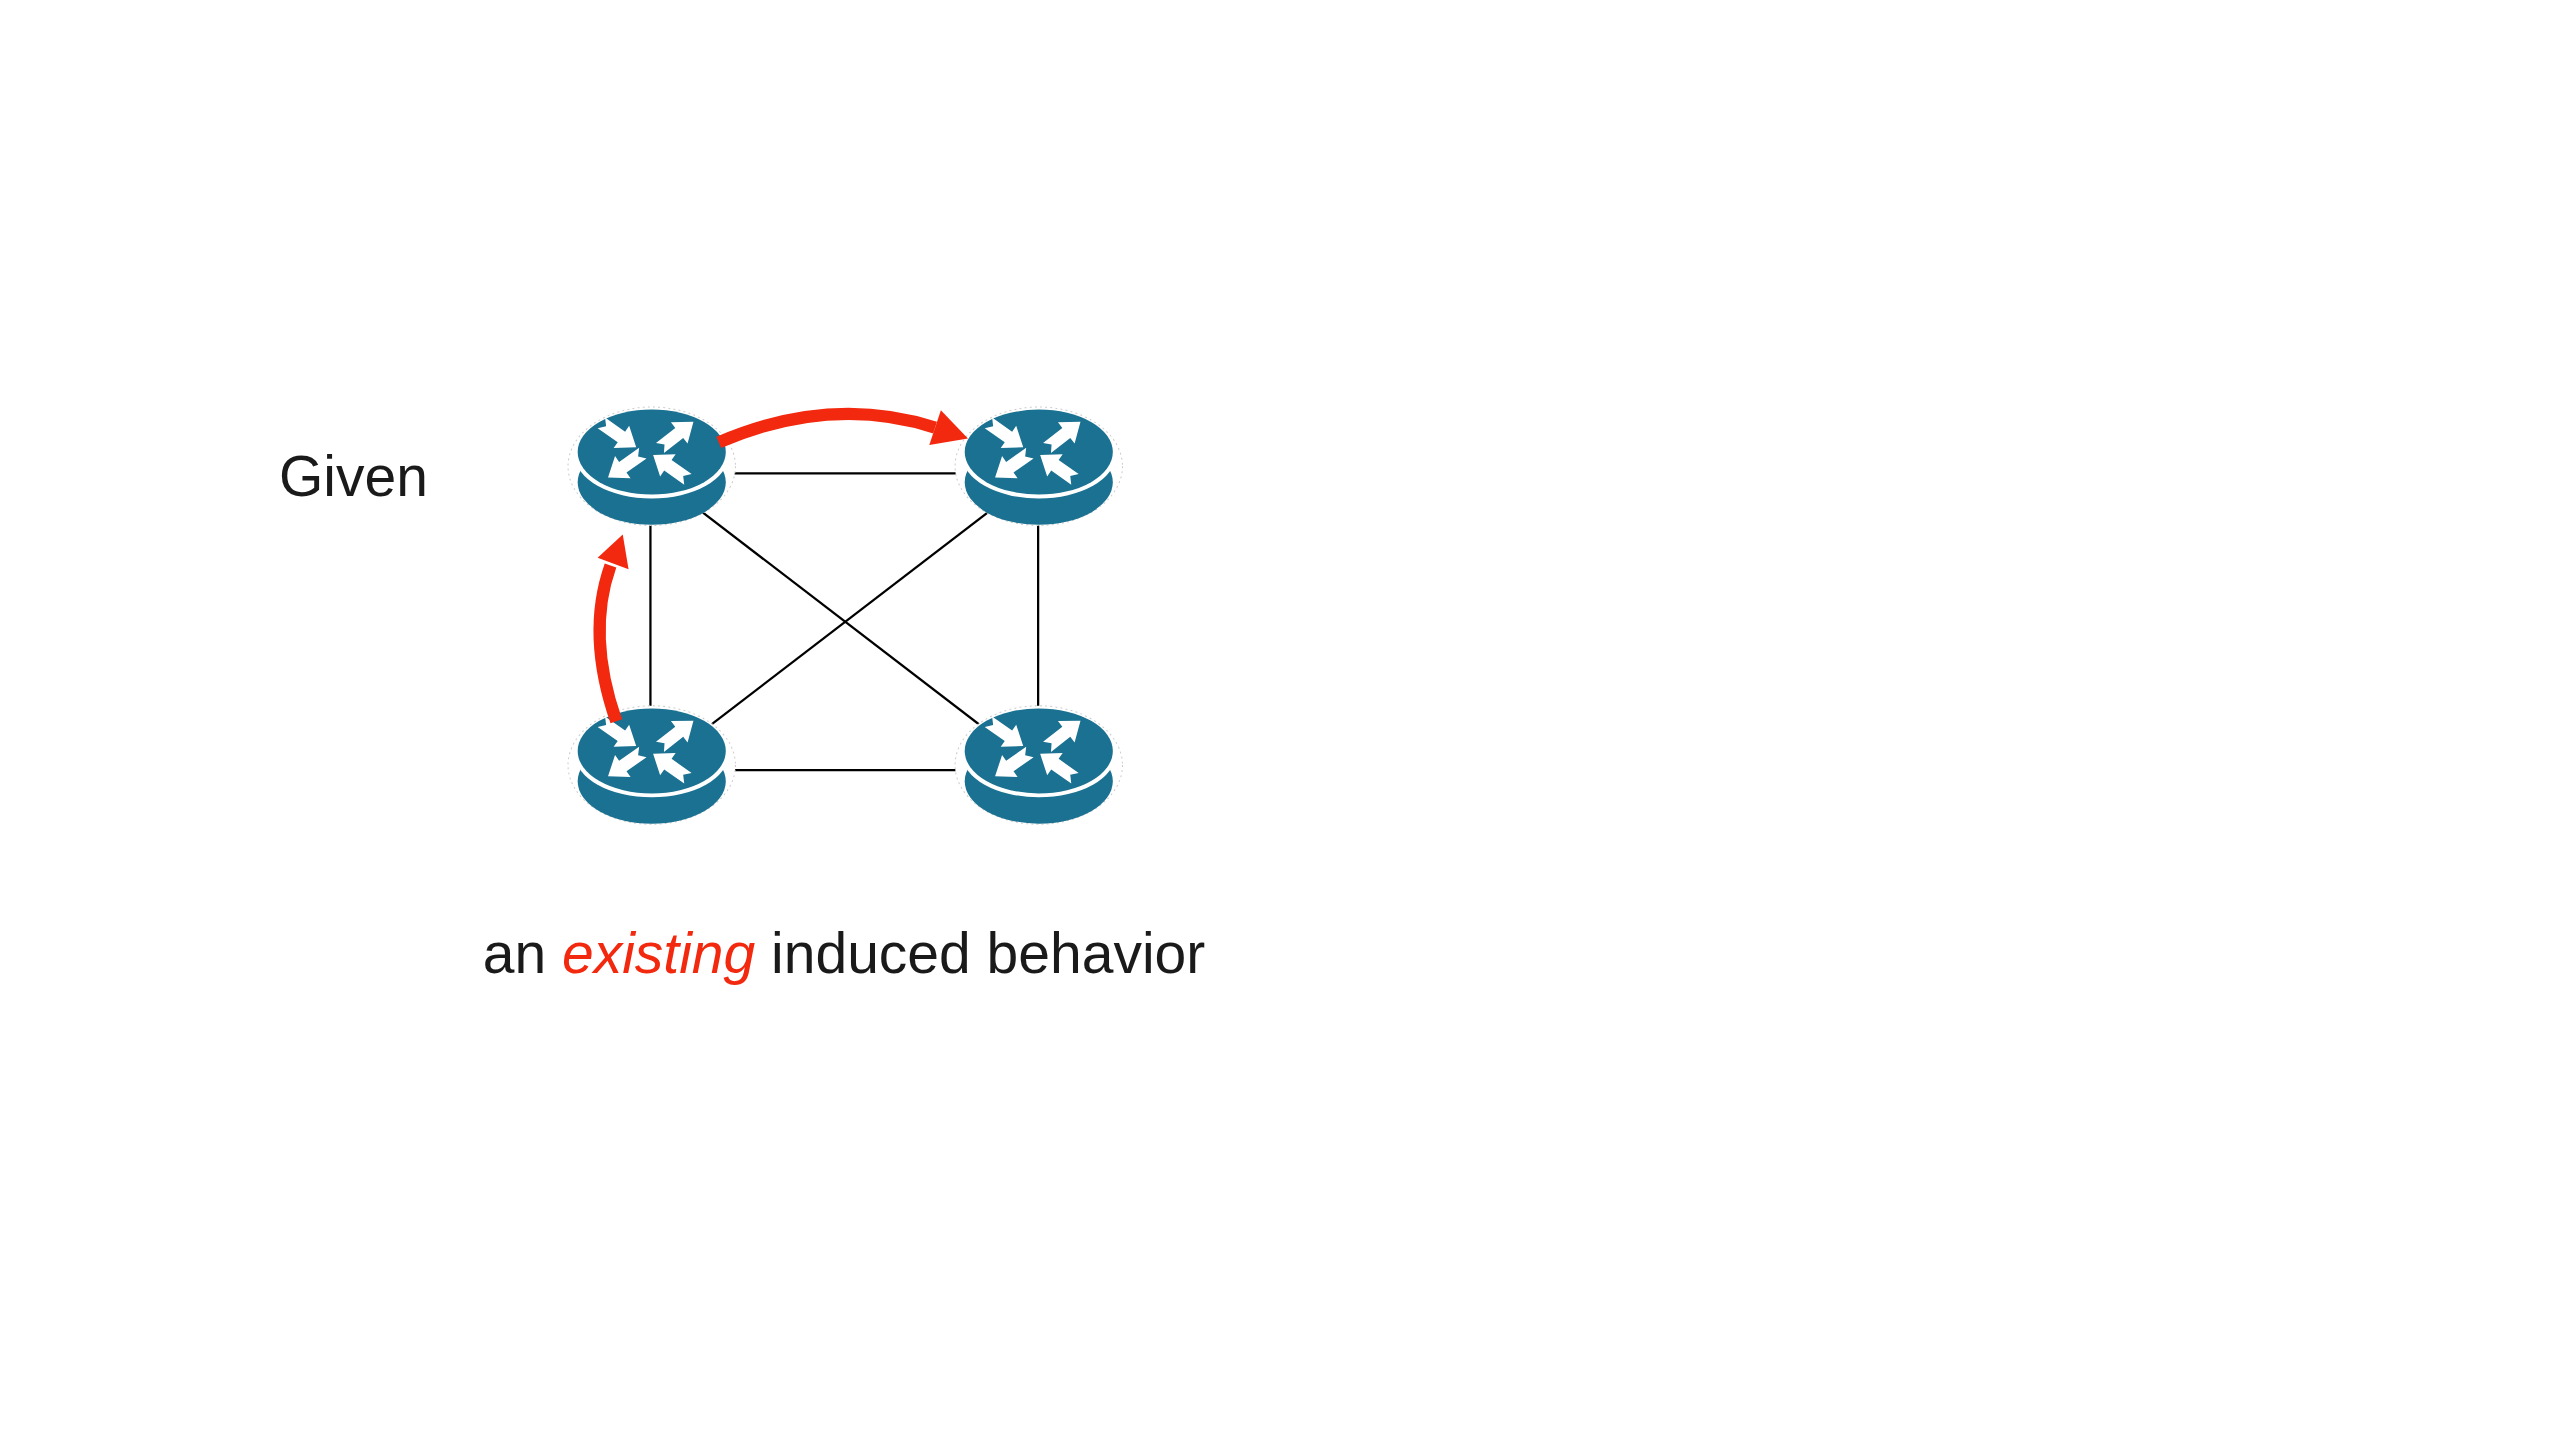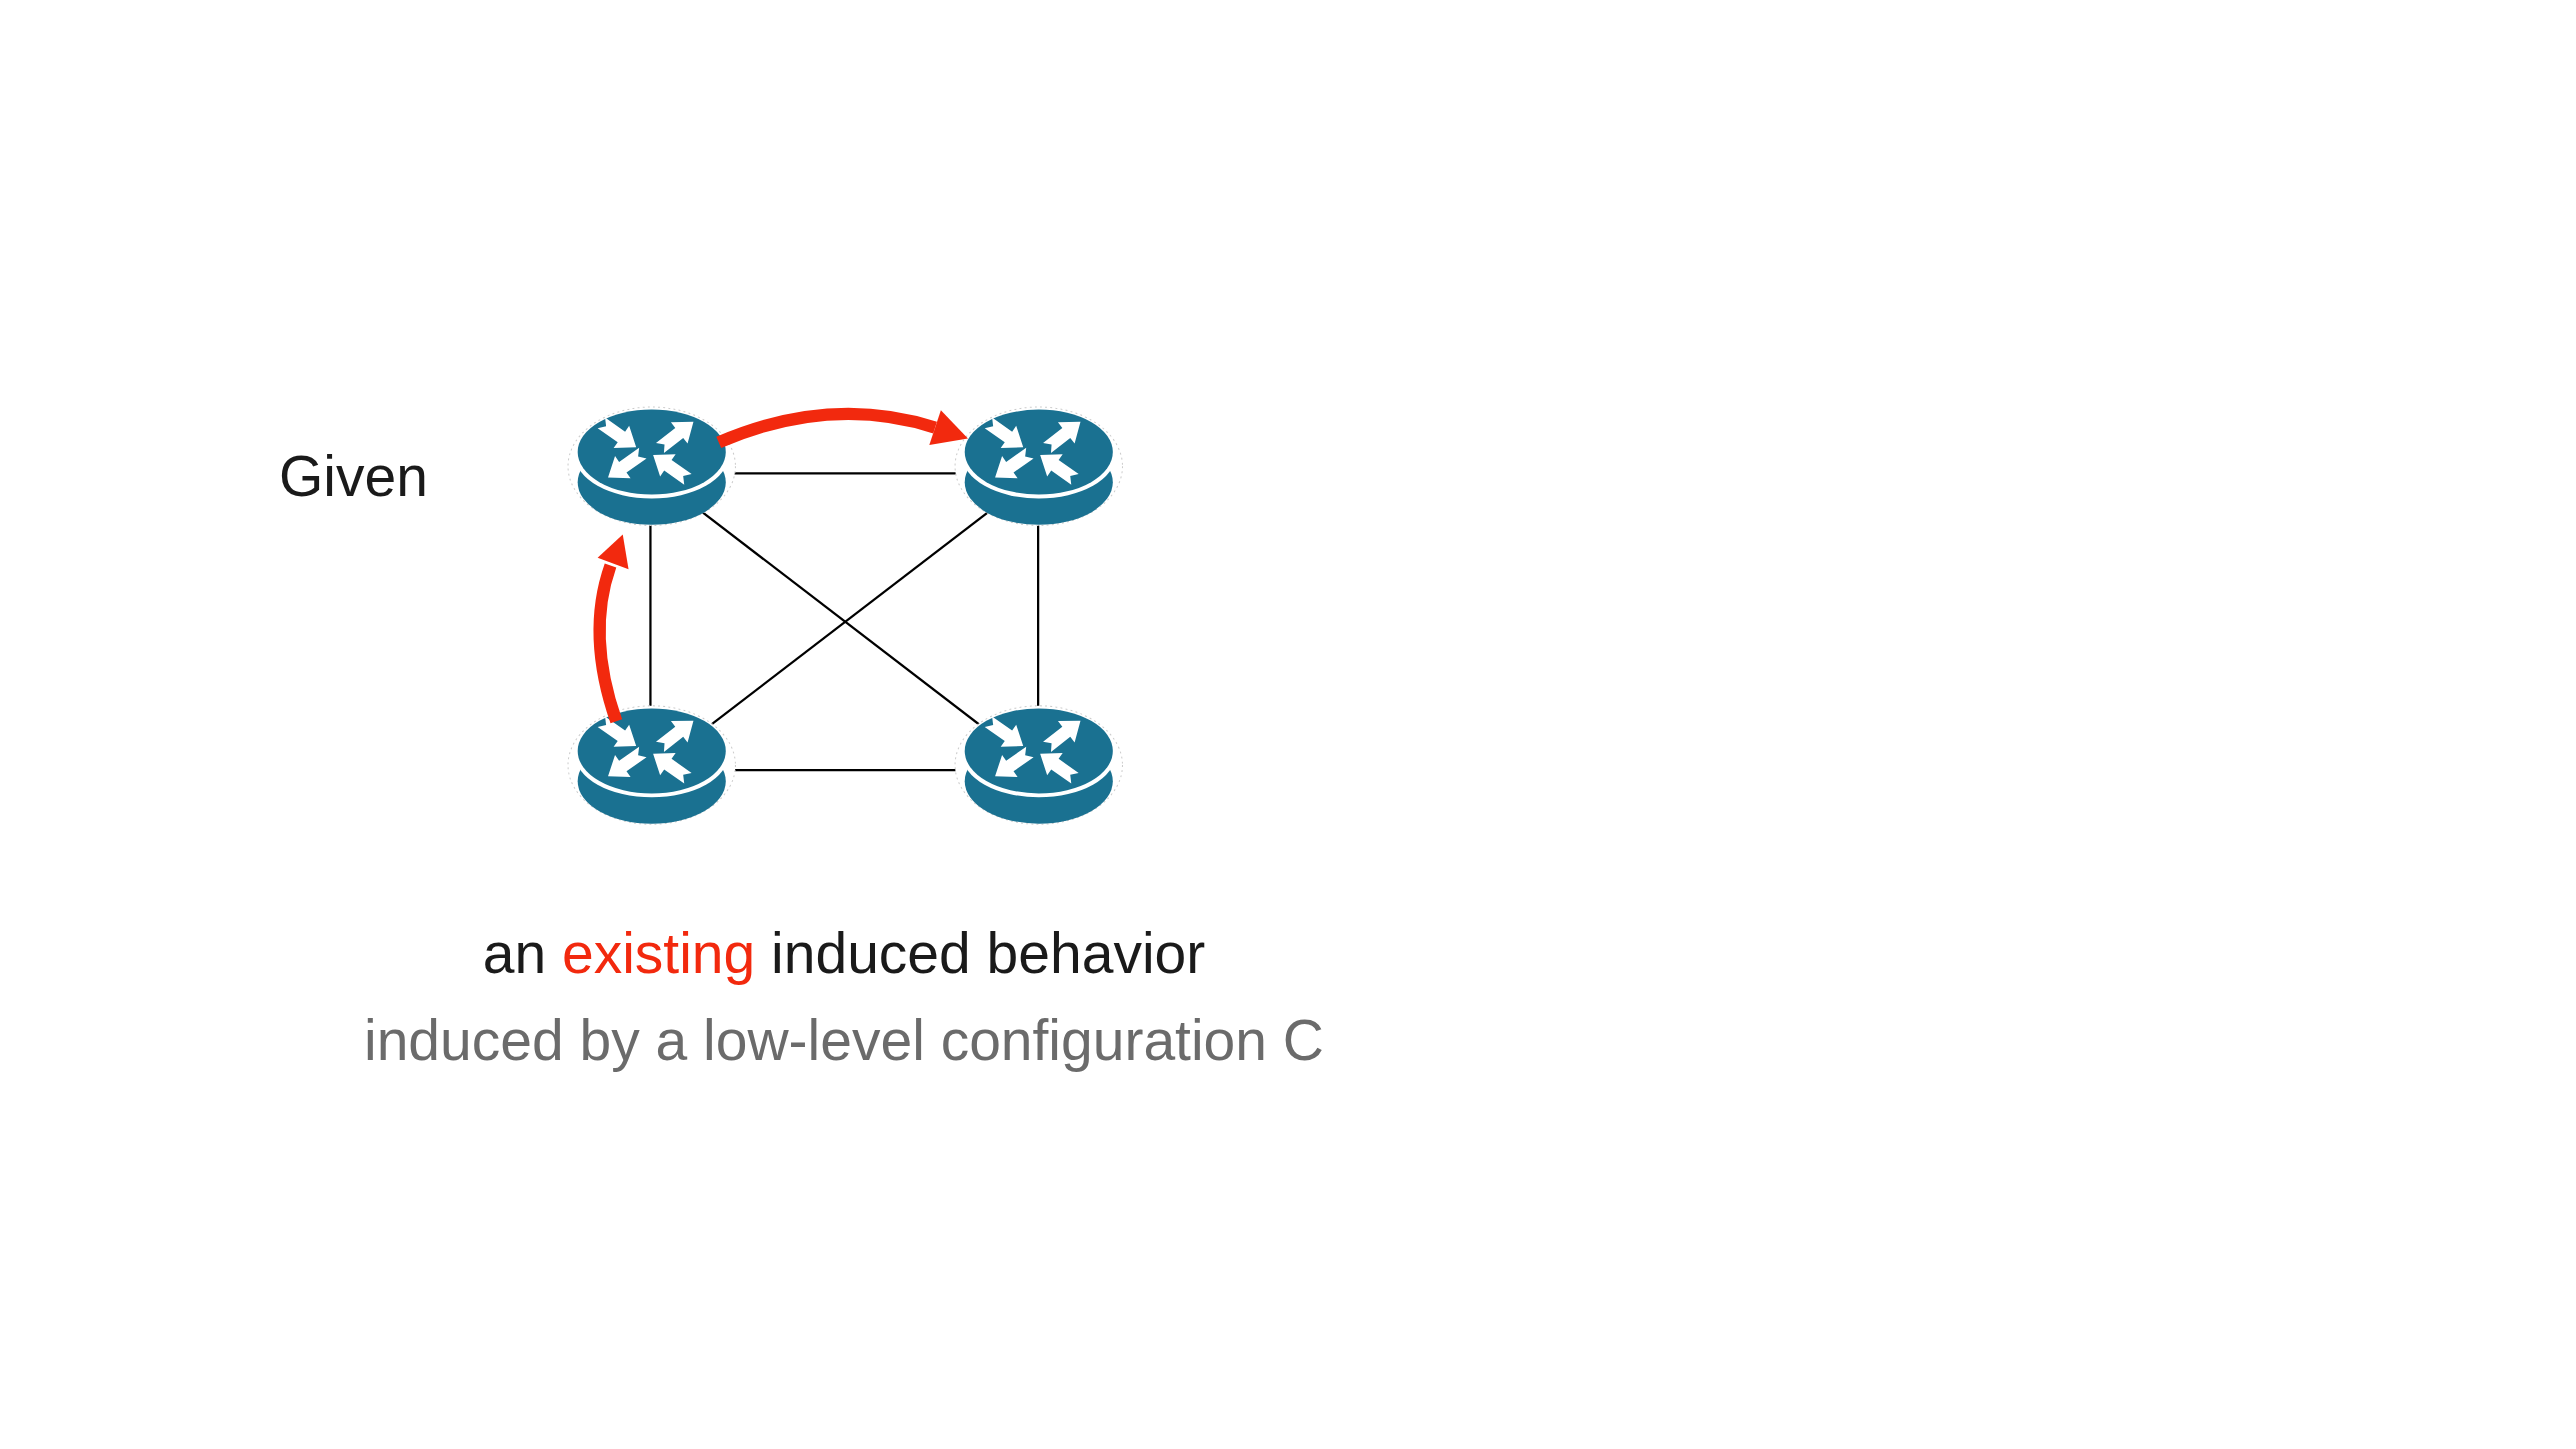--- a/index.html
+++ b/index.html
@@ -37,20 +37,21 @@
     left: 844px;
     transform: translateX(-50%);
     font-size: 57px;
   }
   .cap1 {
     top: 925px;
     color: var(--ink, #161616);
   }
   .cap1 .hl {
     color: var(--red, #f2290e);
+    font-style: italic;
   }
   .cap2 {
     top: 1012px;
     color: var(--gray, #6b6b6b);
   }
 </style>
 </head>
 <body>
 
 <div class="slide">
@@ -95,16 +96,15 @@
       <polygon points="1503,681 1443,691 1461,637" style="fill:var(--red,#f2290e)"></polygon>
     </g>
   </svg>
 
   <div class="txt given">Given</div>
 
   <div class="txt cap cap1">
     <span>an </span><span class="hl">existing</span><span> induced behavior</span>
   </div>
 
-  <div class="txt cap cap2">induced by a low-level configuration C</div>
 
 </div>
 
 
 </body></html>

